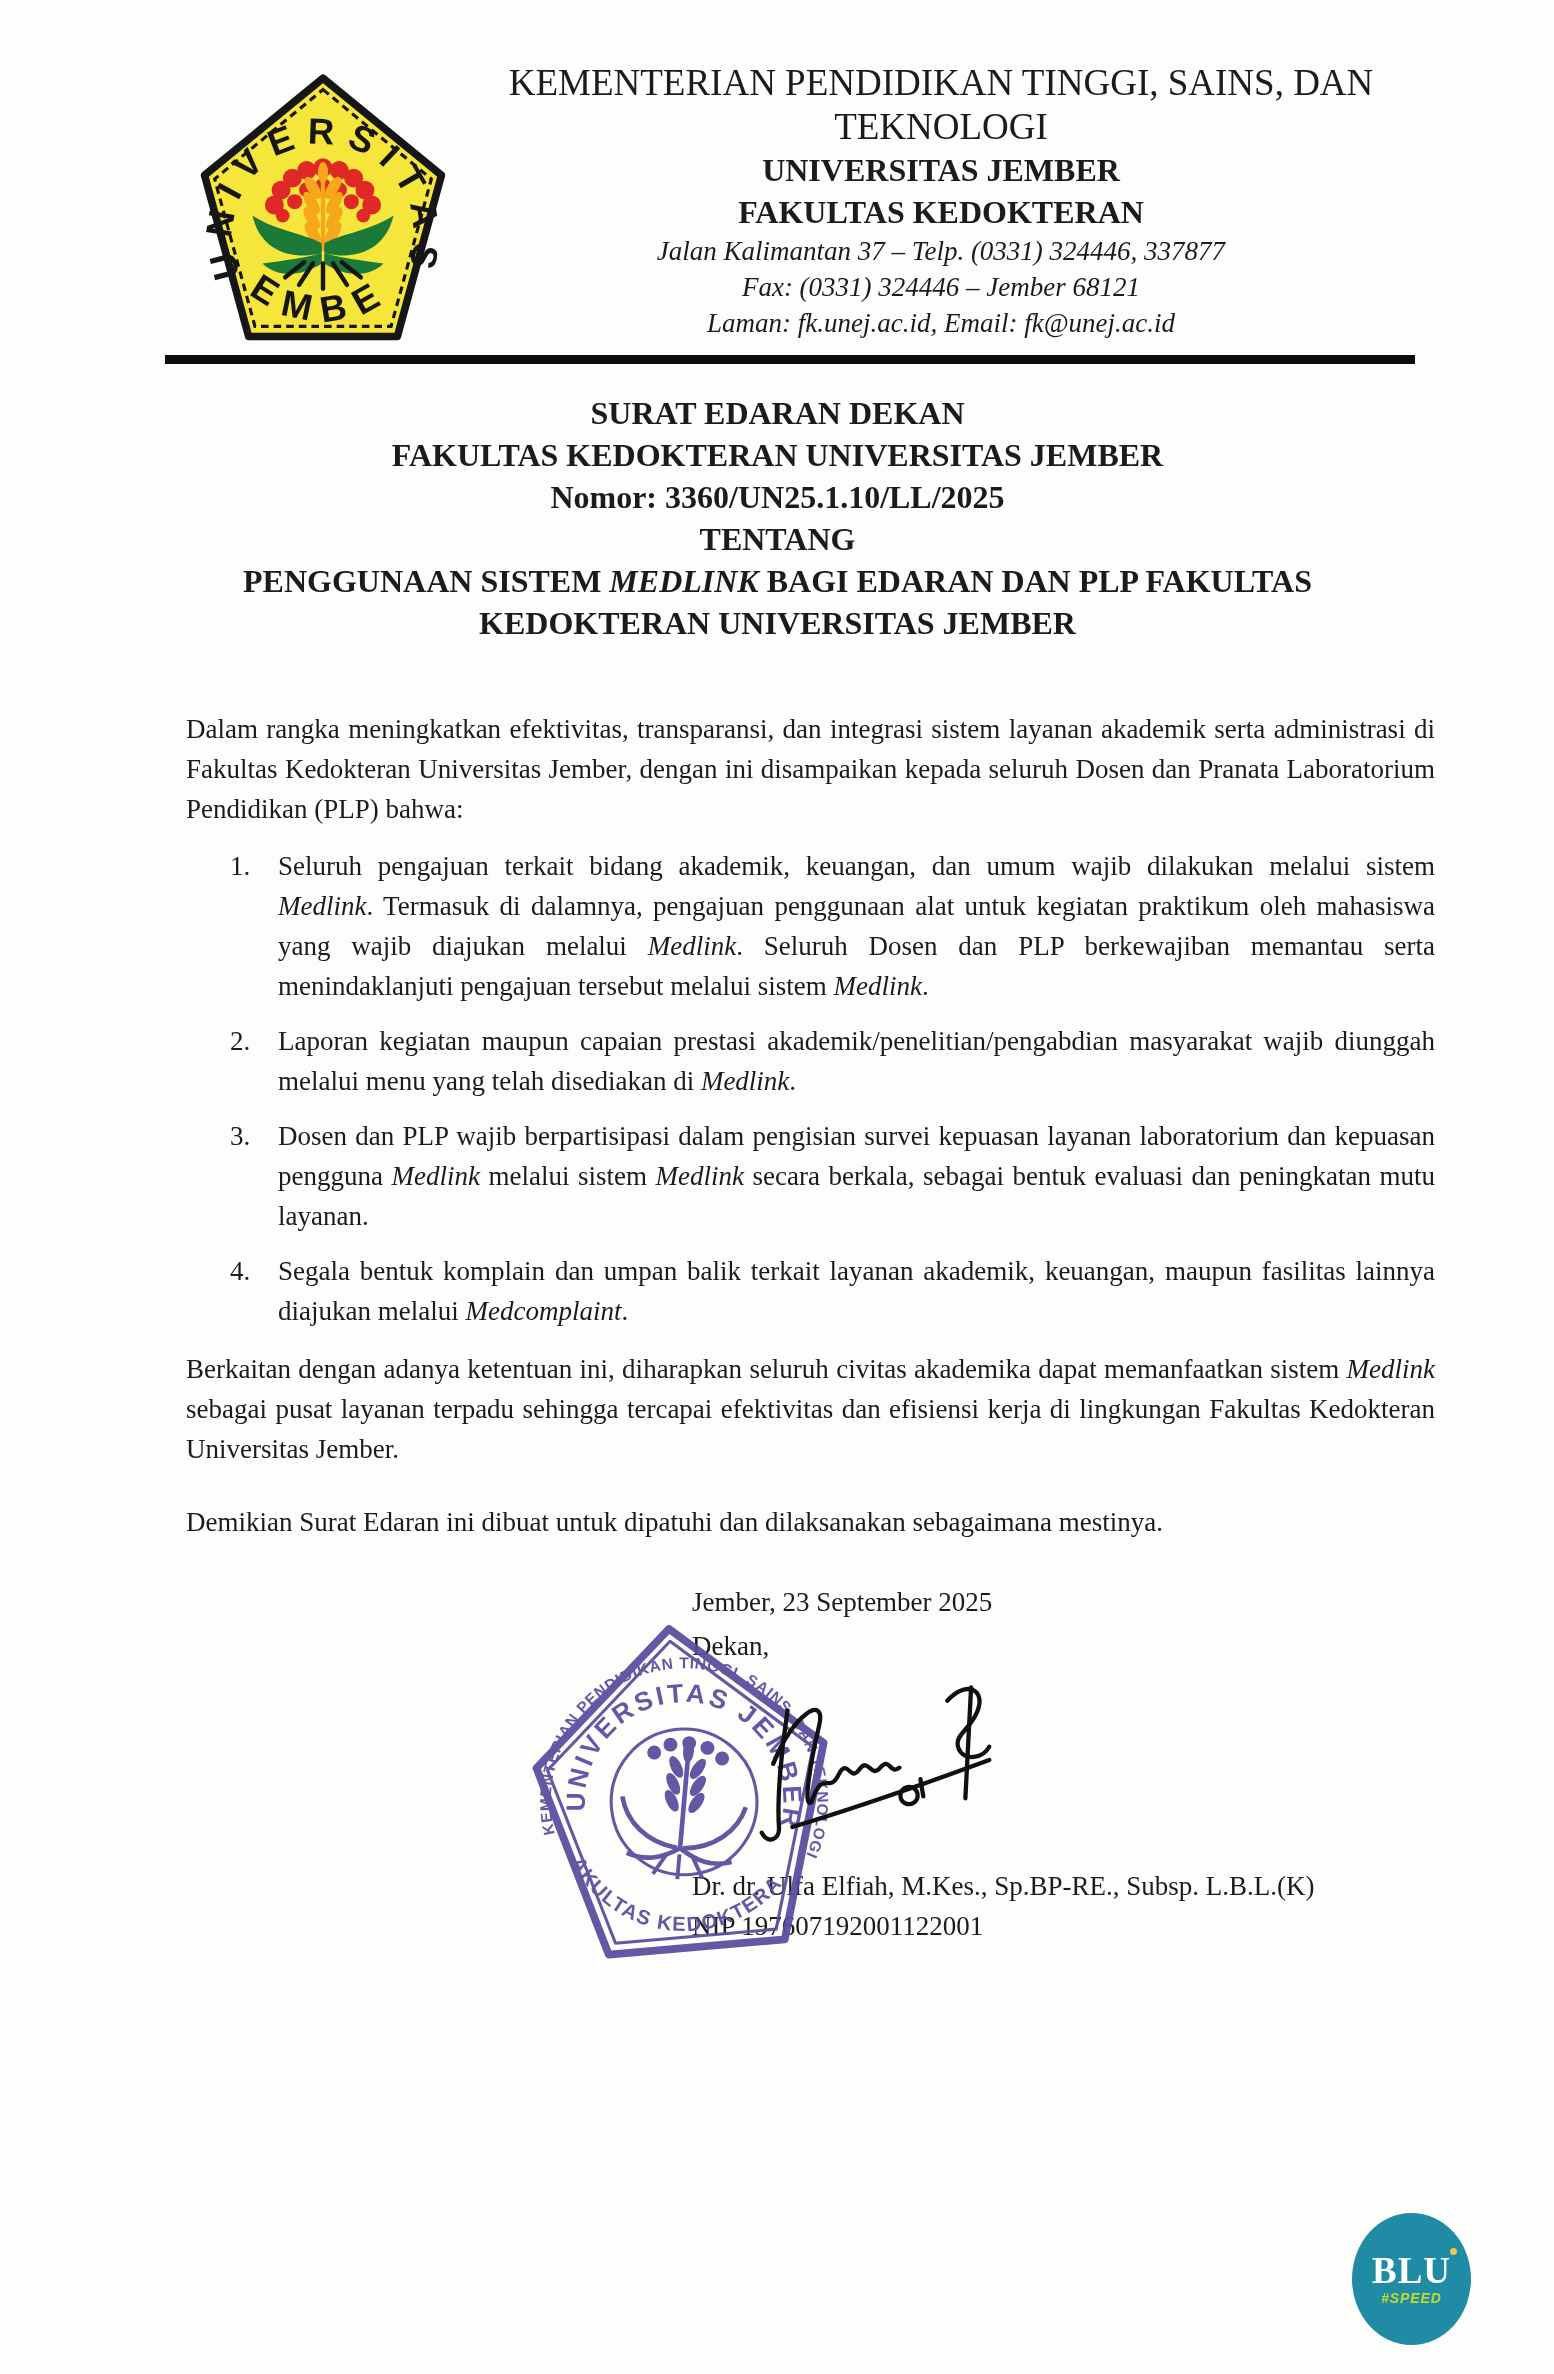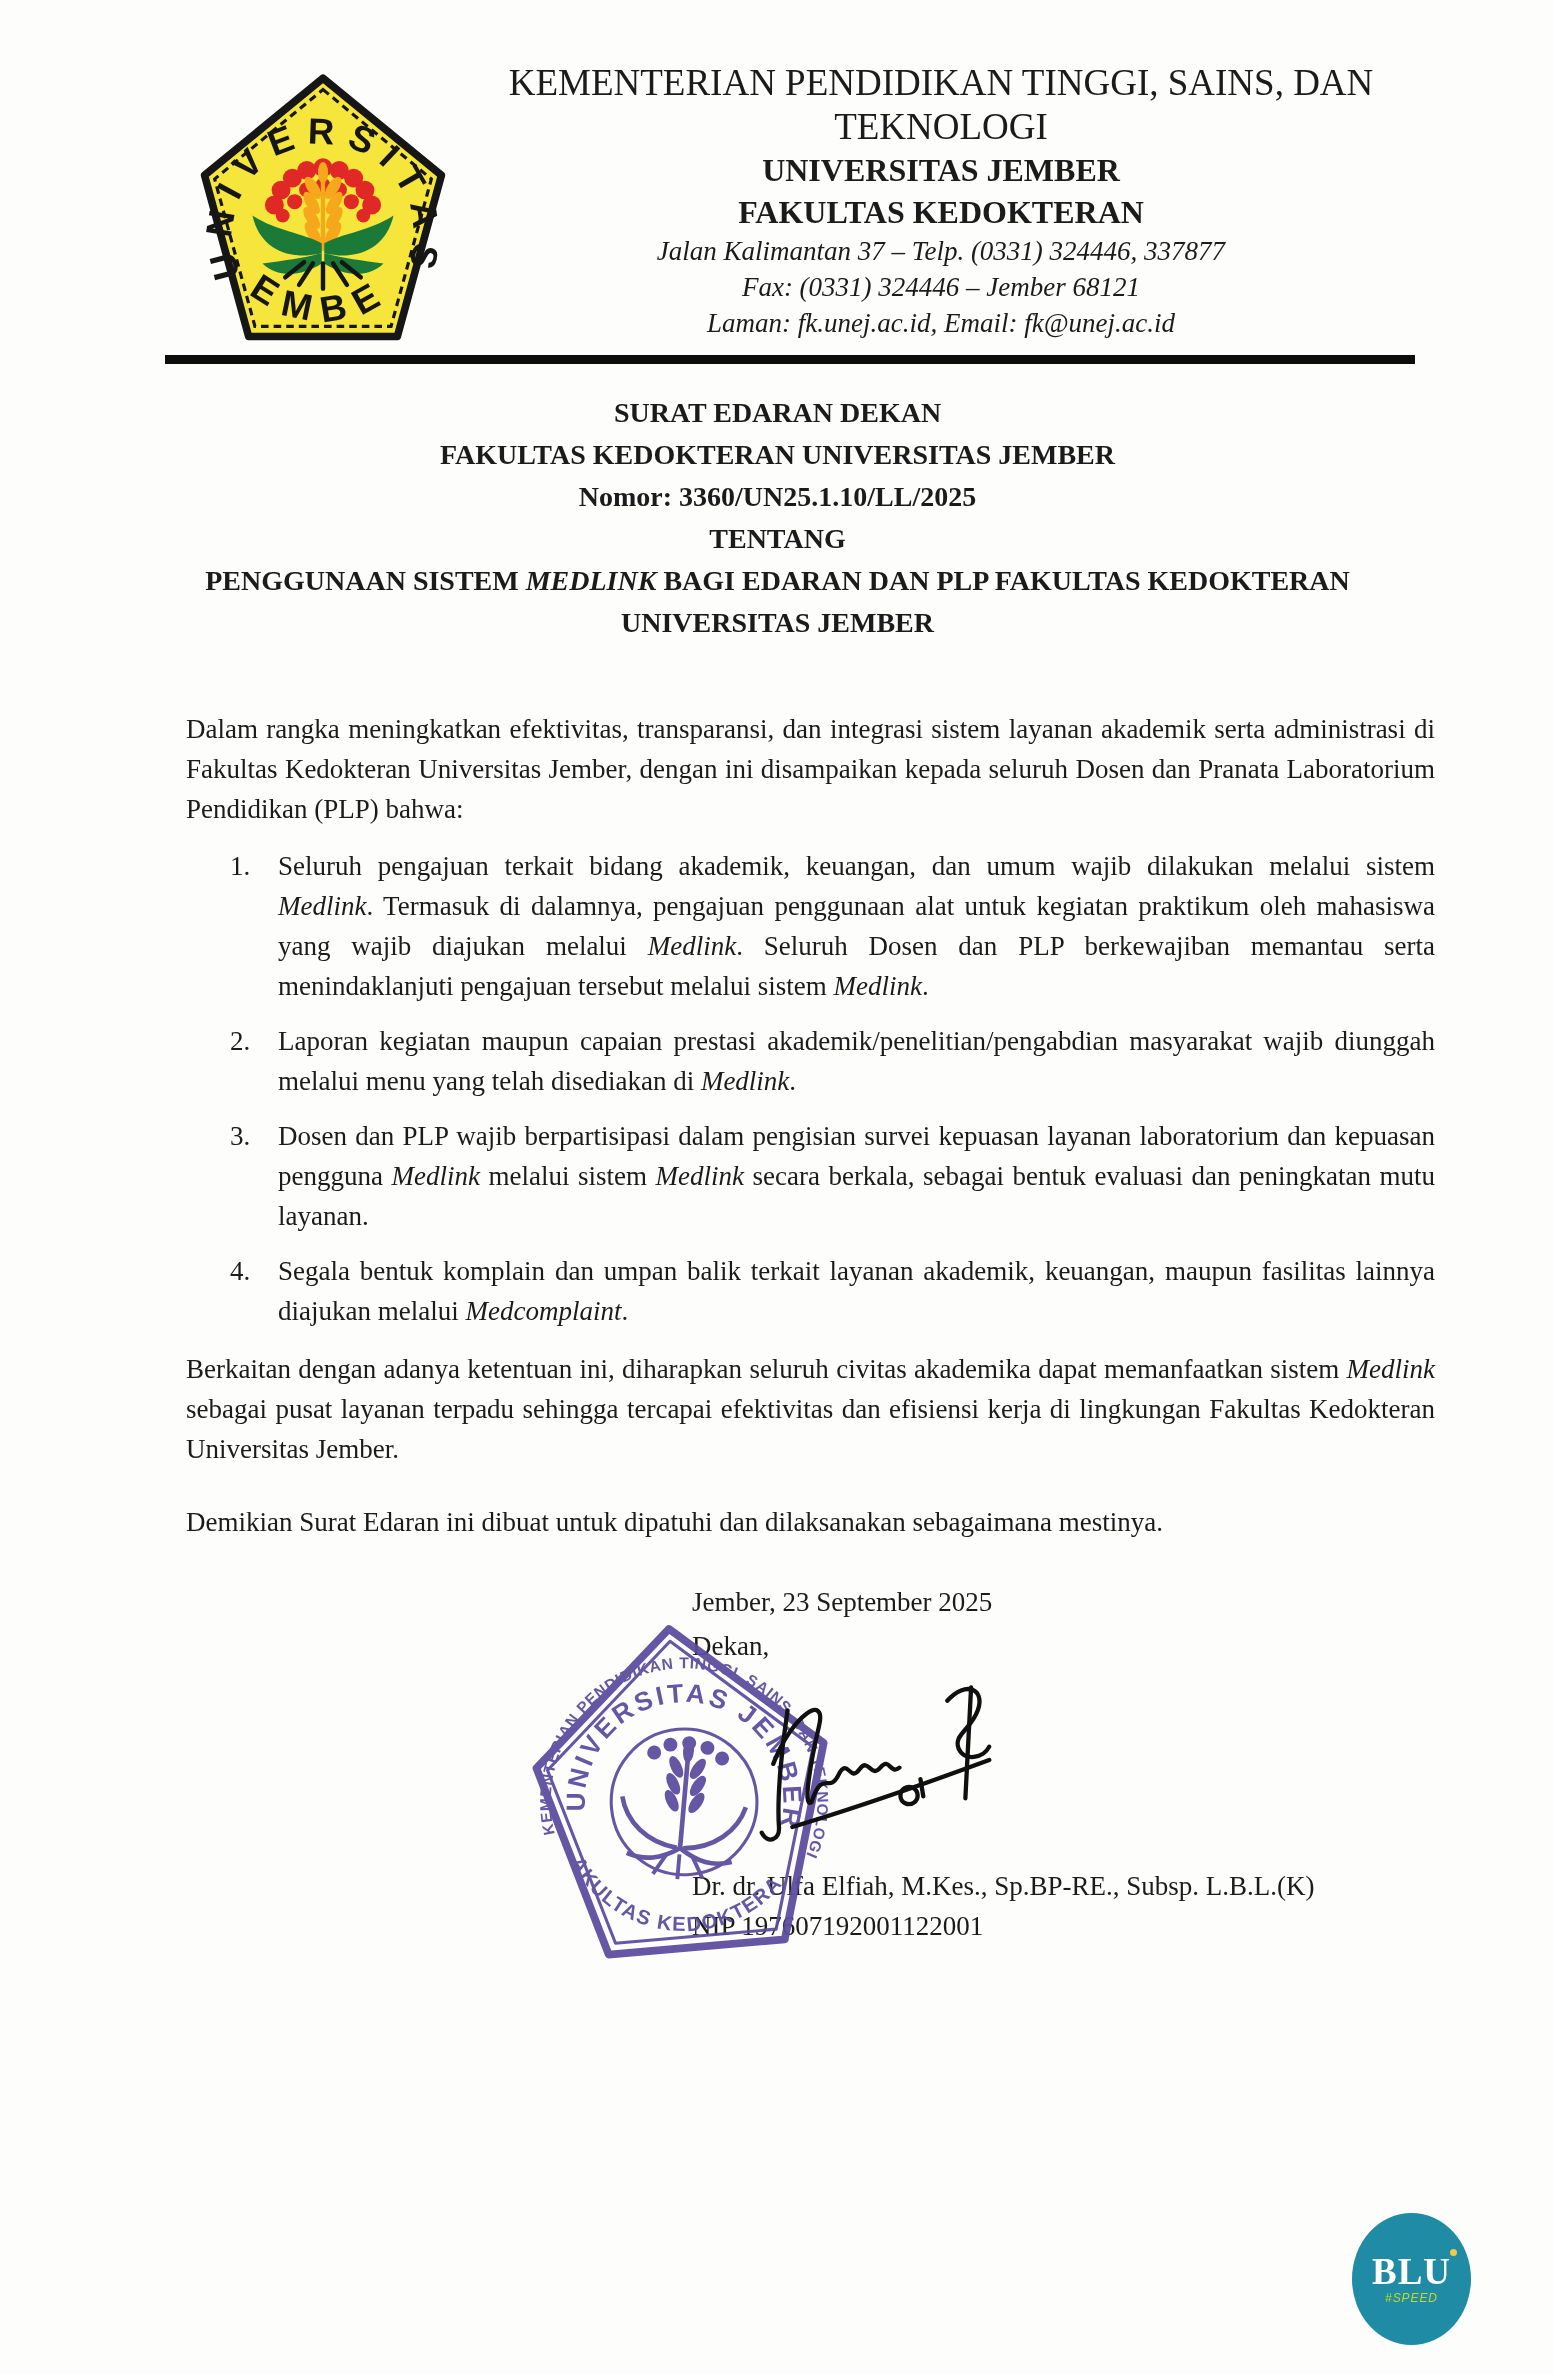--- a/index.html
+++ b/index.html
@@ -14,21 +14,21 @@
   
   .unej-logo { position:absolute; left:197px; top:70px; width:252px; height:276px; }
   .letterhead-text { position:absolute; left:417px; top:61px; width:1048px; text-align:center; }
   .ministry { font-size:37px; line-height:44px; width:937px; margin:0 auto; letter-spacing:0px; }
   .university, .faculty { font-size:32px; font-weight:bold; line-height:42px; }
   .addr { font-size:27px; line-height:36px;font-style:italic; }
   .rule { position:absolute; left:165px; top:355px; width:1250px; height:9.3px; background:#0d0d0d; }
 
   
   .title-block { position:absolute; left:154px; top:392px; width:1247px; text-align:center;
-                 font-weight:bold; font-size:28px; line-height:42px; }
+                 font-weight:bold; font-size:32px; line-height:42px; }
   .seg-italic { font-style:italic; }
 
   
   .body-area { position:absolute; left:186px; top:709px; width:1249px;
                font-size:27px; line-height:40px; text-align:justify; }
   .opening { margin:0 0 16.7px 0; }
   ol.items { list-style:none; margin:0; padding:0; }
   li.item { position:relative; padding-left:92px; margin-bottom:15px; }
   li.item .num { position:absolute; left:44px; top:0; }
   .closing-1 { margin:18.6px 0 0 0; }
@@ -43,21 +43,21 @@
            transform:rotate(-5deg); opacity:0.93; z-index:2; }
   .signature-svg { position:absolute; left:549px; top:93px; width:260px; height:172px; z-index:3; }
 
   
   .blu-badge { position:absolute; left:1352px; top:2213px; width:119px; height:132px;
                background:#1f8ba4; border-radius:50%;
                display:flex; flex-direction:column; align-items:center; justify-content:center;
                font-family:"Liberation Sans","DejaVu Sans",sans-serif; }
   .blu-text { color:#ffffff; font-weight:bold; font-size:37px; line-height:37px; letter-spacing:0.9px; position:relative;font-family:Liberation Serif, serif; }
   .blu-dot { position:absolute; right:-6.5px; top:-3.7px; width:7.4px; height:7.4px; background:#f2c94c; border-radius:50%; }
-  .blu-sub { color:#c3d82e; font-size:12px; font-weight:normal; font-style:italic; letter-spacing:0.9px; margin-top:1.9px; }
+  .blu-sub { color:#c3d82e; font-size:14px; font-weight:bold; font-style:italic; letter-spacing:0.9px; margin-top:1.9px; }
 
   svg text { font-family:"Liberation Sans","DejaVu Sans",sans-serif; }
 </style>
 </head>
 <body>
 
 <div class="page">
 
   <header>
     <svg class="unej-logo" viewBox="0 0 200 216" xmlns="http://www.w3.org/2000/svg">

